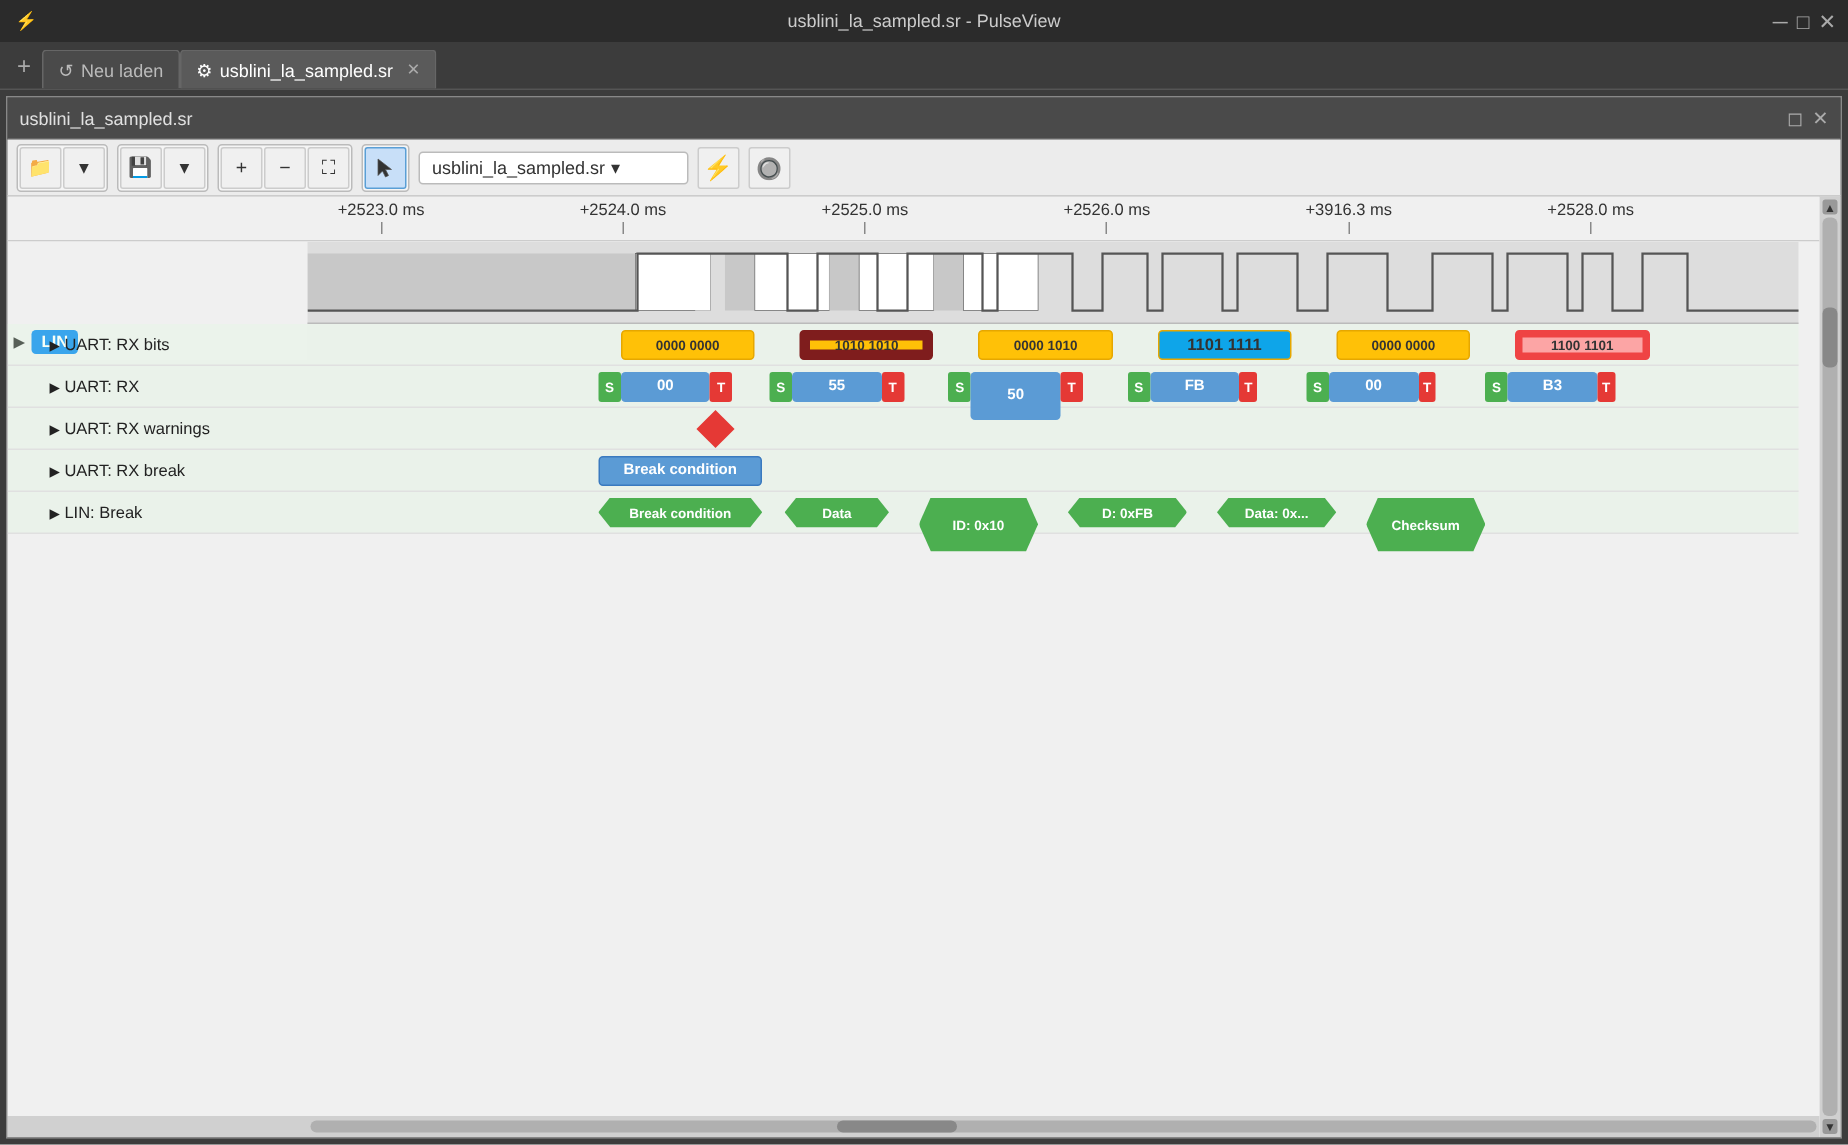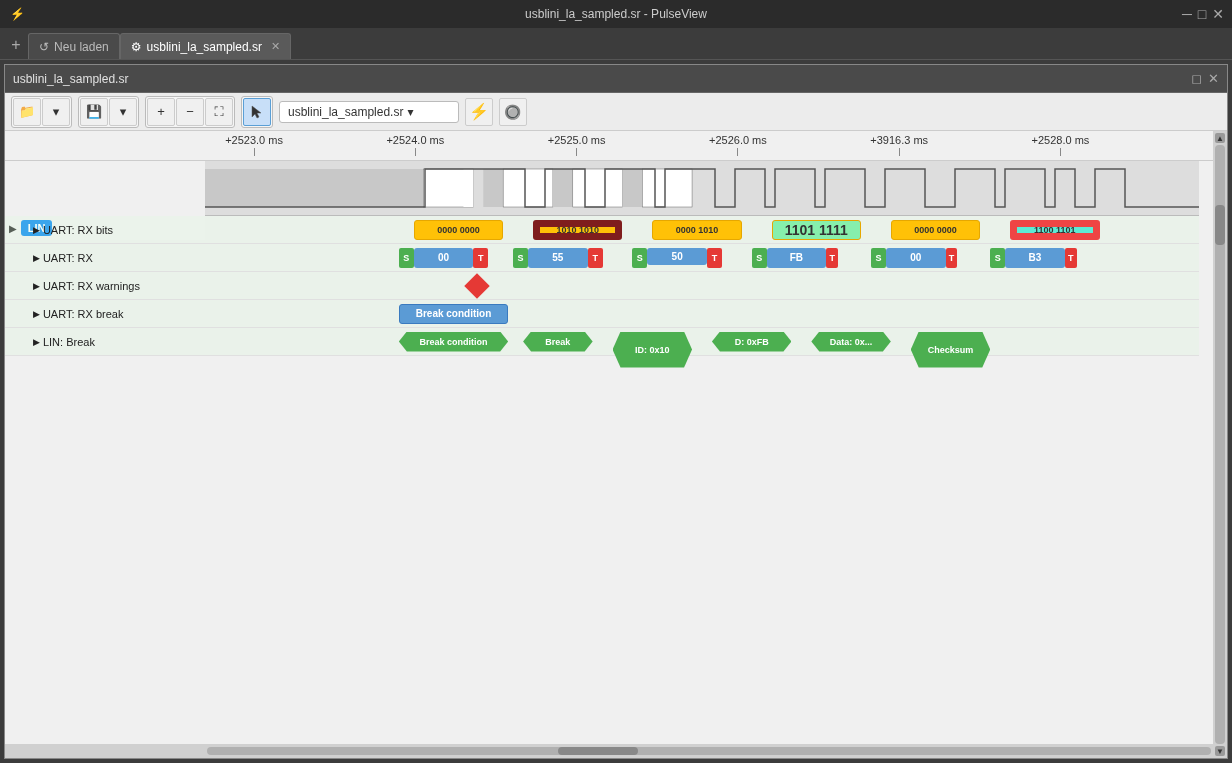--- a/index.html
+++ b/index.html
@@ -409,43 +409,43 @@
           <div class="signal-row" style="position:relative; height:28px; display:flex; align-items:center; border-bottom:1px solid #e0e0e0;">
             <div class="signal-label-area" style="width:200px; padding-left:28px; font-size:11px; color:#222; display:flex; align-items:center; gap:3px;">
               <span style="font-size:9px;">▶</span>
               <span>UART: RX bits</span>
             </div>
             <div style="flex:1; position:relative; height:28px; overflow:hidden;">
 
               <div style="position:absolute; top:4px; left:21%; height:20px; width:9%; background:#ffc107; border:1px solid #e6a700; border-radius:3px; display:flex; align-items:center; justify-content:center; font-size:9px; color:#333; font-weight:bold;">0000 0000</div>
               <div style="position:absolute; top:4px; left:33%; height:20px; width:9%; background:#ffc107; border:7px solid #7f1d1d; border-radius:3px; display:flex; align-items:center; justify-content:center; font-size:9px; color:#333; font-weight:bold;">1010 1010</div>
               <div style="position:absolute; top:4px; left:45%; height:20px; width:9%; background:#ffc107; border:1px solid #e6a700; border-radius:3px; display:flex; align-items:center; justify-content:center; font-size:9px; color:#333; font-weight:bold;">0000 1010</div>
-              <div style="position:absolute; top:4px; left:57%; height:20px; width:9%; background:#86efac; border:1px solid #e6a700; border-radius:3px; display:flex; align-items:center; justify-content:center; font-size:14px; color:#333; font-weight:bold;">1101 1111</div>
+              <div style="position:absolute; top:4px; left:57%; height:20px; width:9%; background:#0ea5e9; border:1px solid #e6a700; border-radius:3px; display:flex; align-items:center; justify-content:center; font-size:11px; color:#333; font-weight:bold;">1101 1111</div>
               <div style="position:absolute; top:4px; left:69%; height:20px; width:9%; background:#ffc107; border:1px solid #e6a700; border-radius:3px; display:flex; align-items:center; justify-content:center; font-size:9px; color:#333; font-weight:bold;">0000 0000</div>
-              <div style="position:absolute; top:4px; left:81%; height:20px; width:9%; background:#5eead4; border:7px solid #ef4444; border-radius:3px; display:flex; align-items:center; justify-content:center; font-size:9px; color:#333; font-weight:bold;text-align:center;">1100 1101</div>
+              <div style="position:absolute; top:4px; left:81%; height:20px; width:9%; background:#fca5a5; border:5px solid #ef4444; border-radius:3px; display:flex; align-items:center; justify-content:center; font-size:9px; color:#333; font-weight:bold;text-align:center;">1100 1101</div>
             </div>
           </div>
 
           <div class="signal-row" style="position:relative; height:28px; display:flex; align-items:center; border-bottom:1px solid #e0e0e0;">
             <div class="signal-label-area" style="width:200px; padding-left:28px; font-size:11px; color:#222; display:flex; align-items:center; gap:3px;">
               <span style="font-size:9px;">▶</span>
               <span>UART: RX</span>
             </div>
             <div style="flex:1; position:relative; height:28px;">
 
               <div style="position:absolute; top:4px; left:19.5%; height:20px; width:1.5%; background:#4caf50; border-radius:2px; display:flex; align-items:center; justify-content:center; font-size:9px; color:white; font-weight:bold;">S</div>
               <div style="position:absolute; top:4px; left:21%; height:20px; width:6%; background:#5b9bd5; border-radius:3px; display:flex; align-items:center; justify-content:center; font-size:10px; color:white; font-weight:bold;">00</div>
               <div style="position:absolute; top:4px; left:27%; height:20px; width:1.5%; background:#e53935; border-radius:2px; display:flex; align-items:center; justify-content:center; font-size:9px; color:white; font-weight:bold;">T</div>
 
               <div style="position:absolute; top:4px; left:31%; height:20px; width:1.5%; background:#4caf50; border-radius:2px; display:flex; align-items:center; justify-content:center; font-size:9px; color:white; font-weight:bold;">S</div>
               <div style="position:absolute; top:4px; left:32.5%; height:20px; width:6%; background:#5b9bd5; border-radius:3px; display:flex; align-items:center; justify-content:center; font-size:10px; color:white; font-weight:bold;">55</div>
               <div style="position:absolute; top:4px; left:38.5%; height:20px; width:1.5%; background:#e53935; border-radius:2px; display:flex; align-items:center; justify-content:center; font-size:9px; color:white; font-weight:bold;">T</div>
 
               <div style="position:absolute; top:4px; left:43%; height:20px; width:1.5%; background:#4caf50; border-radius:2px; display:flex; align-items:center; justify-content:center; font-size:9px; color:white; font-weight:bold;">S</div>
-              <div style="position:absolute; top:4px; left:44.5%; height:17px; width:6%; background:#5b9bd5; border-radius:3px; display:flex; align-items:center; justify-content:center; font-size:10px; color:white; font-weight:bold;">50</div>
+              <div style="position:absolute; top:4px; left:44.5%; height:32px; width:6%; background:#5b9bd5; border-radius:3px; display:flex; align-items:center; justify-content:center; font-size:10px; color:white; font-weight:bold;">50</div>
               <div style="position:absolute; top:4px; left:50.5%; height:20px; width:1.5%; background:#e53935; border-radius:2px; display:flex; align-items:center; justify-content:center; font-size:9px; color:white; font-weight:bold;">T</div>
 
               <div style="position:absolute; top:4px; left:55%; height:20px; width:1.5%; background:#4caf50; border-radius:2px; display:flex; align-items:center; justify-content:center; font-size:9px; color:white; font-weight:bold;">S</div>
               <div style="position:absolute; top:4px; left:56.5%; height:20px; width:6%; background:#5b9bd5; border-radius:3px; display:flex; align-items:center; justify-content:center; font-size:10px; color:white; font-weight:bold;">FB</div>
               <div style="position:absolute; top:4px; left:62.5%; height:20px; width:1.2%; background:#e53935; border-radius:2px; display:flex; align-items:center; justify-content:center; font-size:9px; color:white; font-weight:bold;">T</div>
 
               <div style="position:absolute; top:4px; left:67%; height:20px; width:1.5%; background:#4caf50; border-radius:2px; display:flex; align-items:center; justify-content:center; font-size:9px; color:white; font-weight:bold;">S</div>
               <div style="position:absolute; top:4px; left:68.5%; height:20px; width:6%; background:#5b9bd5; border-radius:3px; display:flex; align-items:center; justify-content:center; font-size:10px; color:white; font-weight:bold;">00</div>
               <div style="position:absolute; top:4px; left:74.5%; height:20px; width:1.2%; background:#e53935; border-radius:2px; display:flex; align-items:center; justify-content:center; font-size:9px; color:white; font-weight:bold;">T</div>
 
@@ -478,21 +478,21 @@
           </div>
 
           <div class="signal-row" style="position:relative; height:28px; display:flex; align-items:center; border-bottom:1px solid #e0e0e0;">
             <div class="signal-label-area" style="width:200px; padding-left:28px; font-size:11px; color:#222; display:flex; align-items:center; gap:3px;">
               <span style="font-size:9px;">▶</span>
               <span>LIN: Break</span>
             </div>
             <div style="flex:1; position:relative; height:28px;">
 
               <div style="position:absolute; top:4px; left:19.5%; height:20px; width:11%; background:#4caf50; clip-path:polygon(8px 0%, calc(100% - 8px) 0%, 100% 50%, calc(100% - 8px) 100%, 8px 100%, 0% 50%); display:flex; align-items:center; justify-content:center; font-size:9px; color:white; font-weight:bold;">Break condition</div>
-              <div style="position:absolute; top:4px; left:32%; height:20px; width:7%; background:#4caf50; clip-path:polygon(8px 0%, calc(100% - 8px) 0%, 100% 50%, calc(100% - 8px) 100%, 8px 100%, 0% 50%); display:flex; align-items:center; justify-content:center; font-size:9px; color:white; font-weight:bold;">Break</div>
+              <div style="position:absolute; top:4px; left:32%; height:20px; width:7%; background:#4caf50; clip-path:polygon(8px 0%, calc(100% - 8px) 0%, 100% 50%, calc(100% - 8px) 100%, 8px 100%, 0% 50%); display:flex; align-items:center; justify-content:center; font-size:9px; color:white; font-weight:bold;">Data</div>
               <div style="position:absolute; top:4px; left:41%; height:36px; width:8%; background:#4caf50; clip-path:polygon(8px 0%, calc(100% - 8px) 0%, 100% 50%, calc(100% - 8px) 100%, 8px 100%, 0% 50%); display:flex; align-items:center; justify-content:center; font-size:9px; color:white; font-weight:bold;">ID: 0x10</div>
               <div style="position:absolute; top:4px; left:51%; height:20px; width:8%; background:#4caf50; clip-path:polygon(8px 0%, calc(100% - 8px) 0%, 100% 50%, calc(100% - 8px) 100%, 8px 100%, 0% 50%); display:flex; align-items:center; justify-content:center; font-size:9px; color:white; font-weight:bold;">D: 0xFB</div>
               <div style="position:absolute; top:4px; left:61%; height:20px; width:8%; background:#4caf50; clip-path:polygon(8px 0%, calc(100% - 8px) 0%, 100% 50%, calc(100% - 8px) 100%, 8px 100%, 0% 50%); display:flex; align-items:center; justify-content:center; font-size:9px; color:white; font-weight:bold;">Data: 0x...</div>
               <div style="position:absolute; top:4px; left:71%; height:36px; width:8%; background:#4caf50; clip-path:polygon(8px 0%, calc(100% - 8px) 0%, 100% 50%, calc(100% - 8px) 100%, 8px 100%, 0% 50%); display:flex; align-items:center; justify-content:center; font-size:9px; color:white; font-weight:bold;">Checksum</div>
             </div>
           </div>
 
         </div>
 
       </div>

